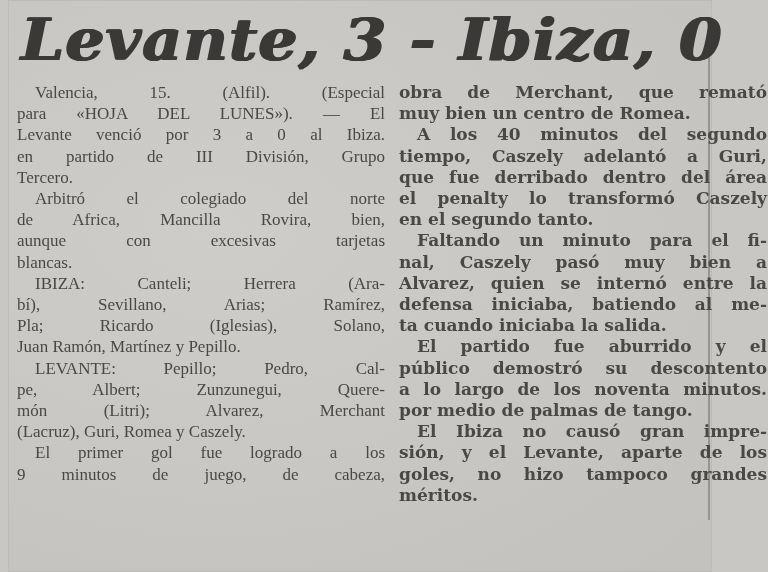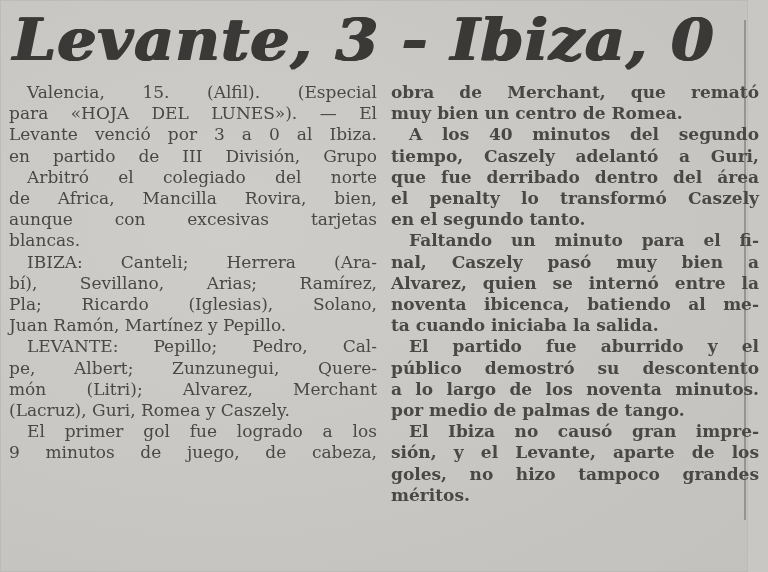--- a/index.html
+++ b/index.html
@@ -2,24 +2,23 @@
 <html><head>
 <meta charset="utf-8">
 <style>
   html, body { margin: 0; padding: 0; }
   body {
     width: 768px; height: 572px; overflow: hidden;
     background: #c9c7c3;
     position: relative;
   }
   .page {
-    position: absolute; left: 0; top: 0; width: 704px; height: 572px;
+    position: absolute; left: 8px; top: 0; width: 704px; height: 572px;
     background: radial-gradient(ellipse at 30% 40%, #cfcdc9 0%, #c8c6c2 60%, #c3c1bd 100%);
     box-shadow: inset 0 0 0 1px #bdbbb7;
-    padding-left: 44px;
   }
   .right-edge {
     position: absolute; right: 2px; top: 20px; width: 2px; height: 500px;
     background: #6f6d6a; opacity: 0.55;
   }
   .headline {
     position: absolute; left: 12px; top: 6px; width: 750px; height: 68px;
     font-family: "DejaVu Serif", serif;
     font-weight: bold; font-style: italic;
     font-size: 58px; line-height: 68px;
@@ -30,39 +29,40 @@
     transform-origin: left center;
     text-shadow: 1px 0 0 #3b3937, 2px 0 0 #3b3937;
   }
   .col {
     position: absolute; top: 82px;
     font-family: "DejaVu Serif", serif;
     font-size: 17px; line-height: 21.2px;
     color: #4a4845;
     text-align: justify;
   }
-  .col.left { left: 9px; width: 368px; }
+  .col.left { left: 9px; width: 368px; font-family: Liberation Serif, serif; }
   .col.right { left: 391px; width: 368px; font-weight: bold; }
   .col .line { display: block; text-align: justify; text-align-last: justify; white-space: nowrap; }
   .col .line.last { text-align-last: left; }
   .col .line.ind { padding-left: 18px; }
 </style>
 </head>
 <body>
 
 <div class="page">
   <div class="right-edge"></div>
 
   <div class="headline">Levante, 3 - Ibiza, 0</div>
 
   <div class="col left">
     <span class="line ind">Valencia, 15. (Alfil). (Especial</span>
     <span class="line">para «HOJA DEL LUNES»). — El</span>
     <span class="line">Levante venció por 3 a 0 al Ibiza.</span>
     <span class="line">en partido de III División, Grupo</span>
+    <span class="line last">Tercero.</span>
     <span class="line ind">Arbitró el colegiado del norte</span>
     <span class="line">de Africa, Mancilla Rovira, bien,</span>
     <span class="line">aunque con excesivas tarjetas</span>
     <span class="line last">blancas.</span>
     <span class="line ind">IBIZA: Canteli; Herrera (Ara-</span>
     <span class="line">bí), Sevillano, Arias; Ramírez,</span>
     <span class="line">Pla; Ricardo (Iglesias), Solano,</span>
     <span class="line last">Juan Ramón, Martínez y Pepillo.</span>
     <span class="line ind">LEVANTE: Pepillo; Pedro, Cal-</span>
     <span class="line">pe, Albert; Zunzunegui, Quere-</span>
@@ -76,21 +76,21 @@
     <span class="line">obra de Merchant, que remató</span>
     <span class="line last">muy bien un centro de Romea.</span>
     <span class="line ind">A los 40 minutos del segundo</span>
     <span class="line">tiempo, Caszely adelantó a Guri,</span>
     <span class="line">que fue derribado dentro del área</span>
     <span class="line">el penalty lo transformó Caszely</span>
     <span class="line last">en el segundo tanto.</span>
     <span class="line ind">Faltando un minuto para el fi-</span>
     <span class="line">nal, Caszely pasó muy bien a</span>
     <span class="line">Alvarez, quien se internó entre la</span>
-    <span class="line">noventa ibicenca, batiendo al me-</span>
+    <span class="line">defensa iniciaba, batiendo al me-</span>
     <span class="line last">ta cuando iniciaba la salida.</span>
     <span class="line ind">El partido fue aburrido y el</span>
     <span class="line">público demostró su descontento</span>
     <span class="line">a lo largo de los noventa minutos.</span>
     <span class="line last">por medio de palmas de tango.</span>
     <span class="line ind">El Ibiza no causó gran impre-</span>
     <span class="line">sión, y el Levante, aparte de los</span>
     <span class="line">goles, no hizo tampoco grandes</span>
     <span class="line last">méritos.</span>
   </div>

